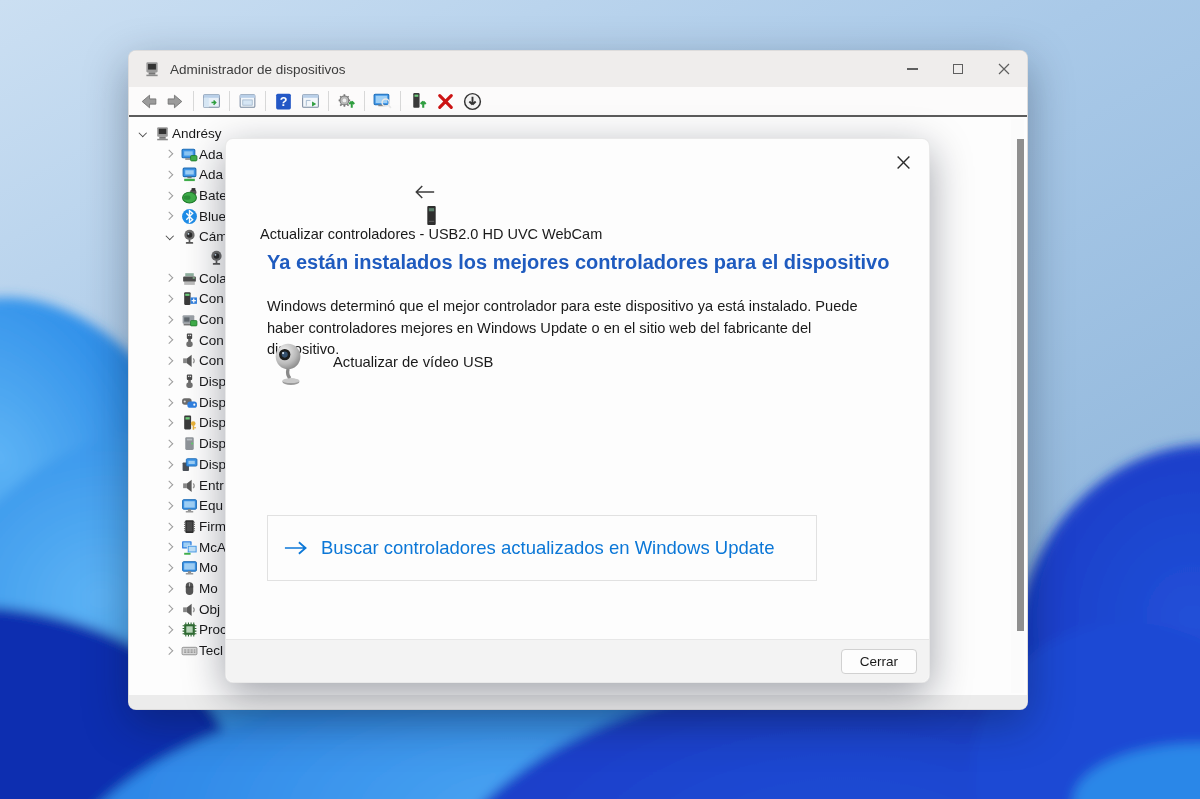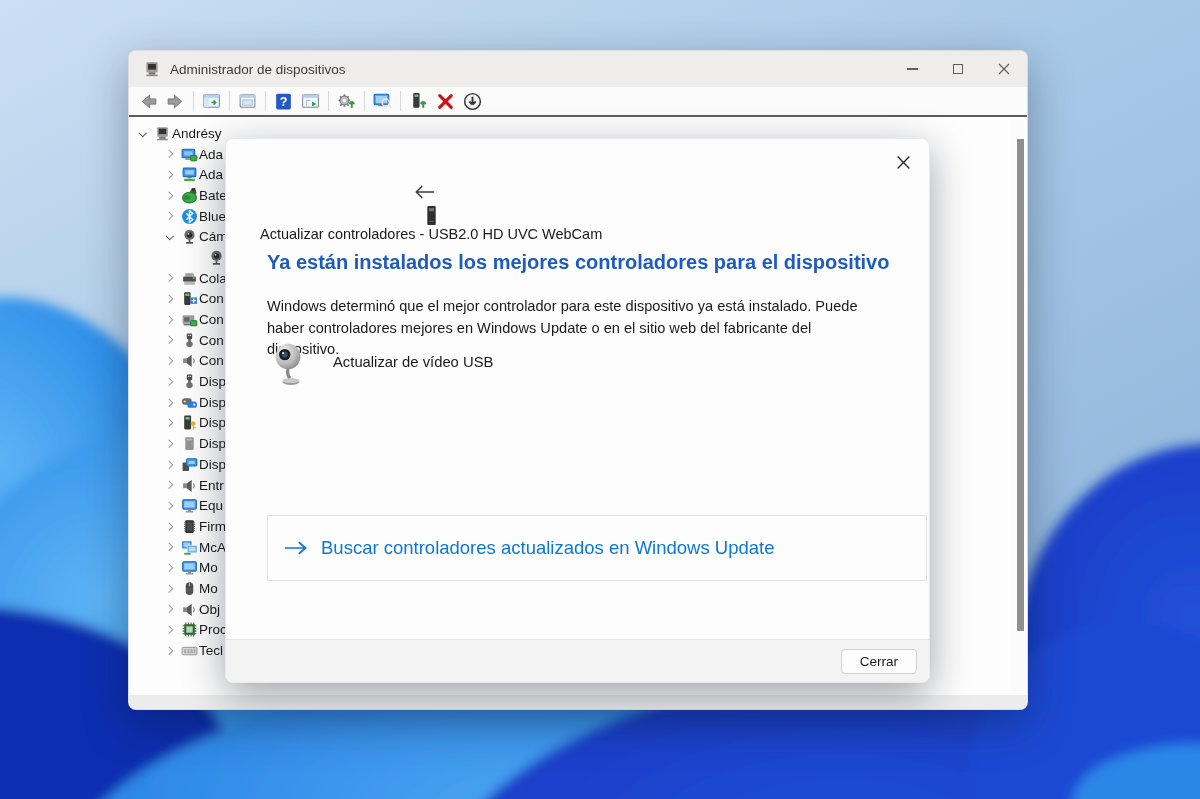--- a/index.html
+++ b/index.html
@@ -60,21 +60,21 @@
   .dlg-header { position:absolute; top:40px; left:22px; display:flex; align-items:center;flex-direction:column; }
   .dlg-back { width:30px; height:26px; background:transparent; border:none; display:flex; align-items:center; justify-content:center; }
   .dlg-dev-icon { width:15px; height:21px; margin-left:13px; }
   .dlg-title { margin-left:12px; font-size:14.5px; color:#1a1a1a; white-space:nowrap; }
   .dlg-heading { position:absolute; top:96px; left:41px; font-size:20px; font-weight:700;
                  color:var(--heading-blue); white-space:nowrap;margin-top:16px; }
   .dlg-body { position:absolute; top:157px; left:41px; width:618px; font-size:14.6px; line-height:21.5px; color:#1a1a1a; }
   .device-row { position:absolute; top:203px; left:44px; display:flex; align-items:flex-start; }
   .webcam-big { width:38px; height:48px; }
   .device-name { margin-left:25px; margin-top:12px; font-size:14.8px; }
-  .wu-link { position:absolute; top:376px; left:41px; width:660px; height:66px; border:1px solid #e1e1e1;
+  .wu-link { position:absolute; top:376px; left:41px; width:550px; height:66px; border:1px solid #e1e1e1;
              background:#fdfdfd; display:flex; align-items:center; padding-left:15px;
              color:var(--link-blue); text-decoration:none; cursor:pointer; }
   .wu-link .arrow-ic { width:25px; height:16px; flex:0 0 25px; }
   .wu-link .lbl { margin-left:13px; font-size:18.5px; white-space:nowrap; }
   .dlg-footer { position:absolute; left:0; right:0; bottom:0; height:43px; background:#f3f3f3;
                 border-top:1px solid #e7e7e7; border-radius:0 0 8px 8px;
                 display:flex; align-items:center; justify-content:flex-end; }
   .btn-cerrar { width:76px; height:25px; margin-right:12px; background:#fdfdfd; border:1px solid #d1d1d1;
                 border-radius:4px; font-size:13.5px; font-family:inherit; color:#1a1a1a; }
 </style>

